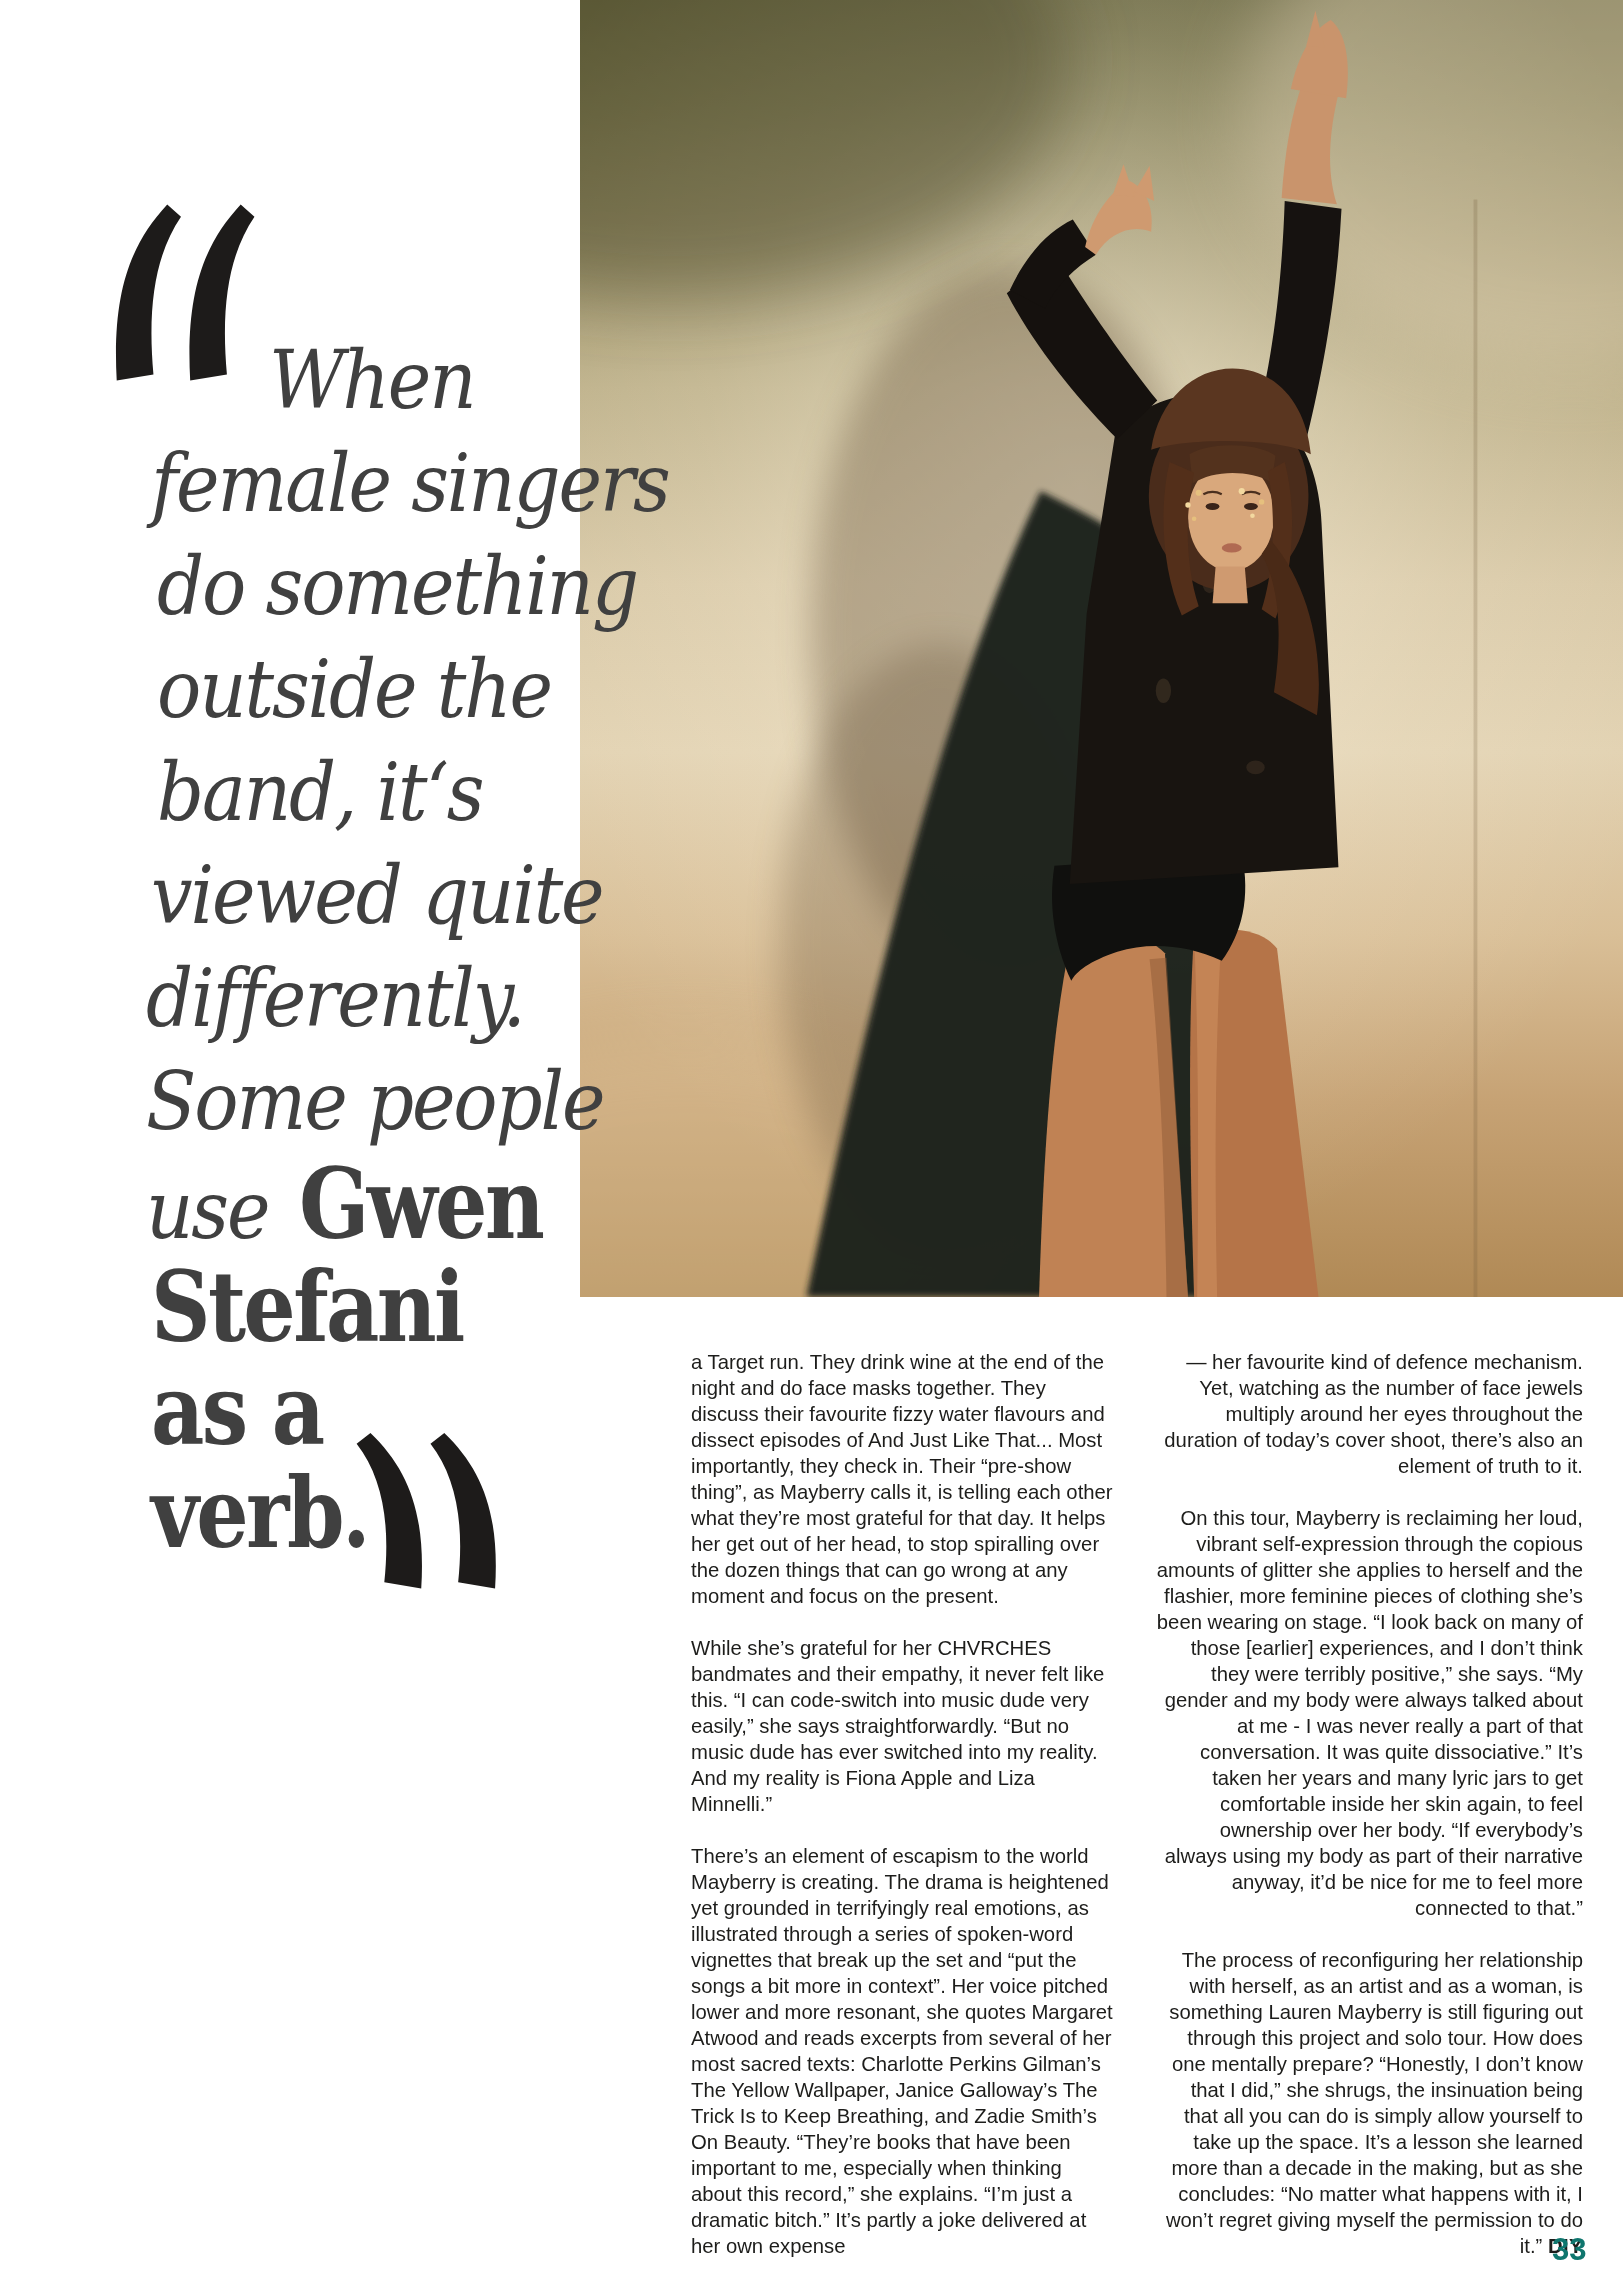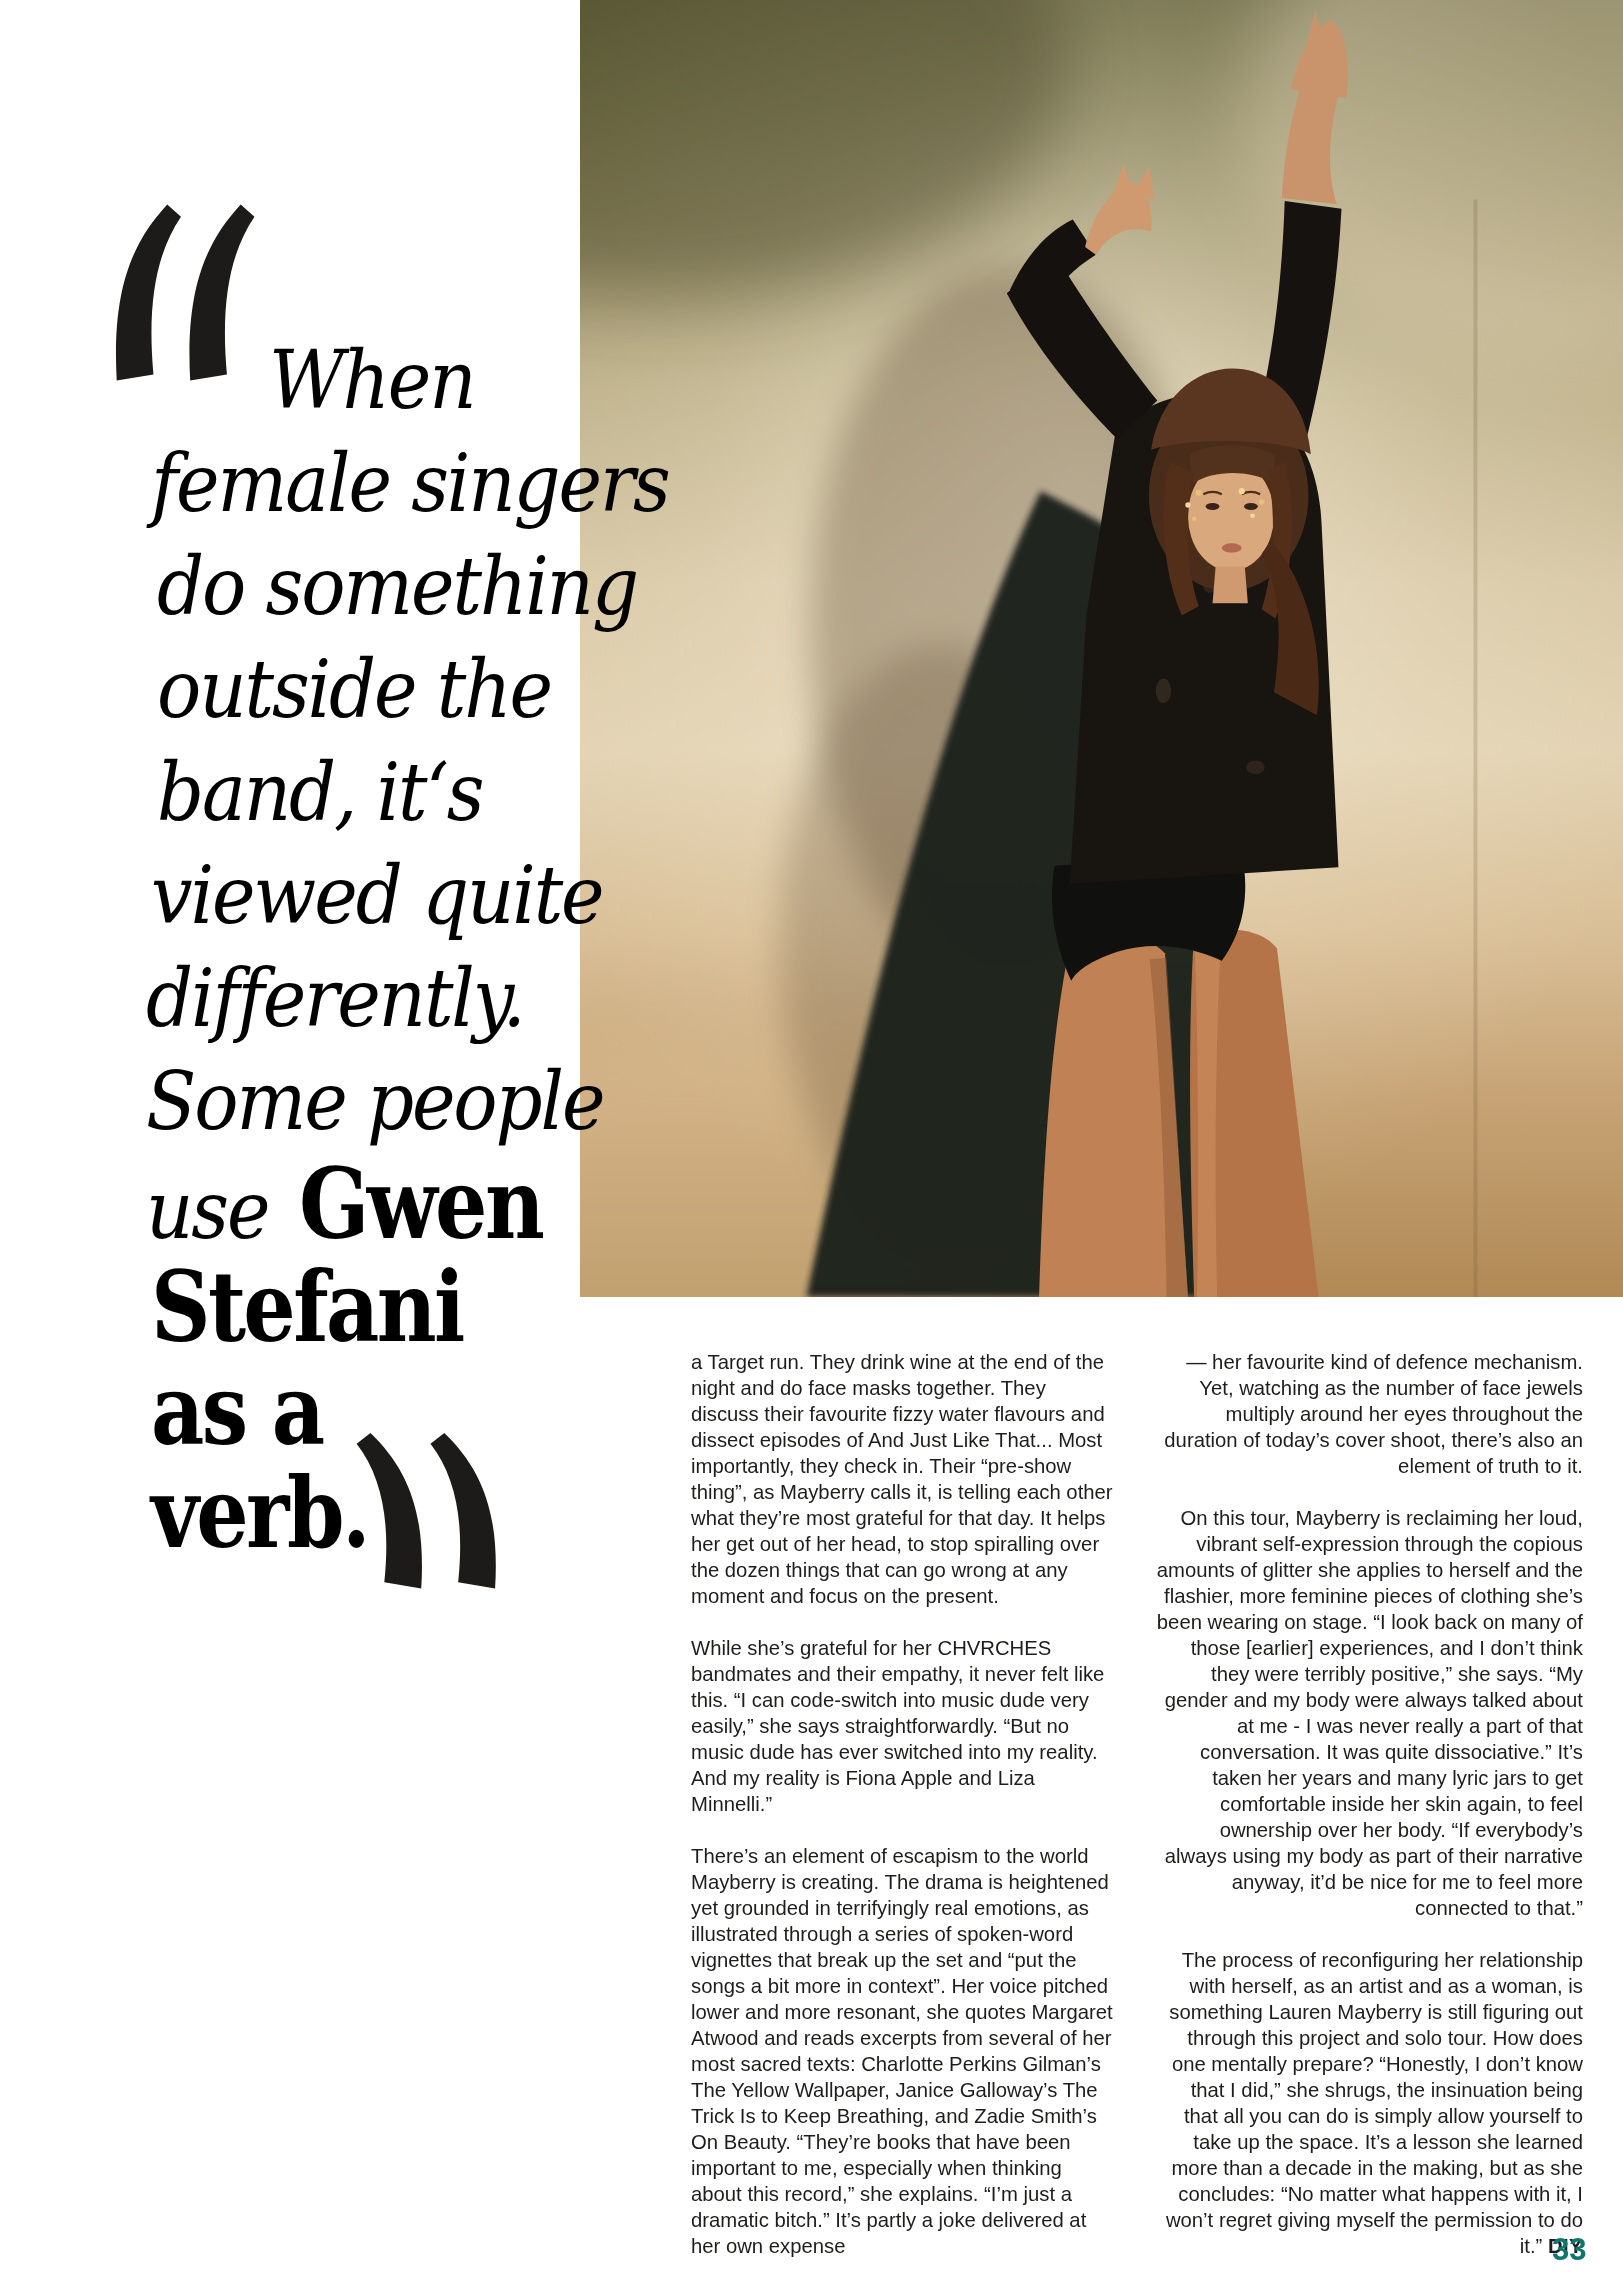--- a/index.html
+++ b/index.html
@@ -12,21 +12,21 @@
   }
   
   .photo{position:absolute;left:580px;top:0;width:1044px;height:1297px;}
   .photo svg{display:block;width:100%;height:100%;}
   
   .qmark{position:absolute;}
   .qmark.open{left:106px;top:201px;width:150px;height:183px;}
   .qmark.close{left:355px;top:1430px;width:154px;height:160px;}
   .quote{
     position:absolute;left:146px;top:329px;width:507px;
-    color:#000000;
+    color:#404040;
   }
   .ql{display:block;height:103px;line-height:103px;white-space:nowrap;}
   .script{
     font-family:"DejaVu Serif",serif;
     font-style:italic;font-weight:400;
     font-size:80px;letter-spacing:-2.3px;
   }
   span.script{display:inline-block;transform:scaleX(.92);transform-origin:0 78%;}
   .ql.scriptline{transform:scaleX(.92);transform-origin:left center;}
   .serif{

